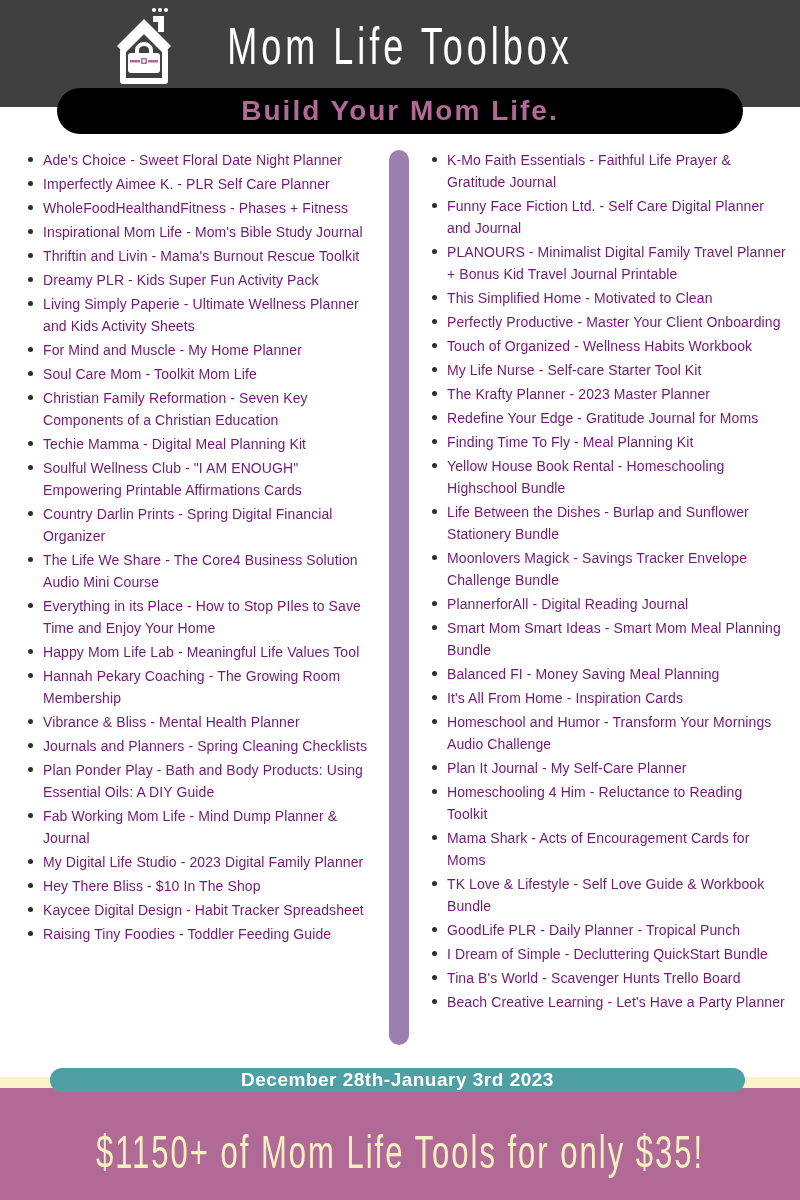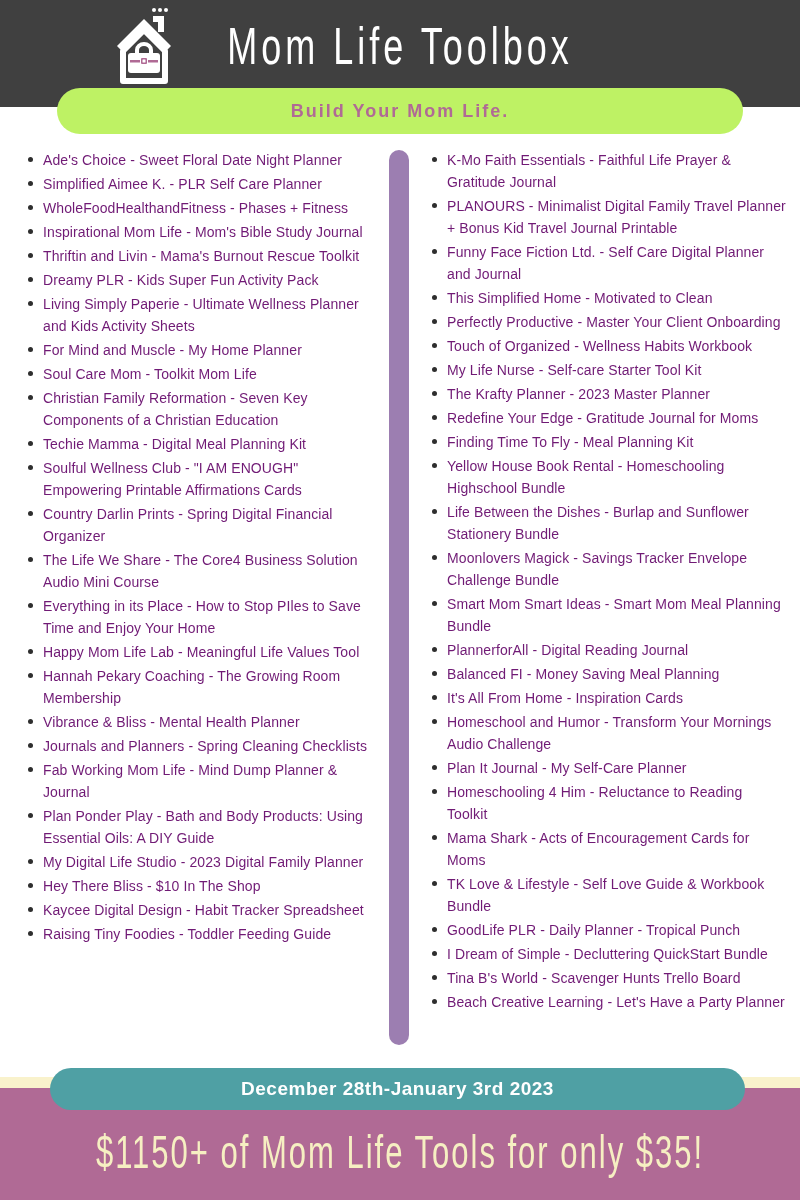--- a/index.html
+++ b/index.html
@@ -25,23 +25,23 @@
   .page-title {
     position:absolute; top:2px; left:0; width:800px; height:90px;
     display:flex; align-items:center; justify-content:center;
     color:#ffffff;
     font-size:36px; font-weight:400; letter-spacing:4px;
     transform:scaleY(1.45); transform-origin:center;
     white-space:nowrap;
   }
   .tagline-pill {
     position:absolute; top:88px; left:57px; width:686px; height:46px;
-    background:#bef264; border-radius:24px;
+    background:#000000; border-radius:24px;
     display:flex; align-items:center; justify-content:center;
-    color:#B06A95; font-size:18px; font-weight:700; letter-spacing:2px;
+    color:#B06A95; font-size:28px; font-weight:700; letter-spacing:2px;
     z-index:2;
   }
 
   
   .product-list {
     position:absolute; top:149px;
     list-style:none;
     color:#701a75;
     font-size:14px; line-height:22px; letter-spacing:0.1px;
   }
@@ -68,21 +68,21 @@
   
   .accent-strip {
     position:absolute; top:1077px; left:0; width:800px; height:11px;
     background:#F9F2CC;
   }
   .footer-band {
     position:absolute; top:1088px; left:0; width:800px; height:112px;
     background:#B06A95;
   }
   .date-pill {
-    position:absolute; top:1068px; left:50px; width:695px; height:42px;
+    position:absolute; top:1068px; left:50px; width:695px; height:24px;
     background:#4FA0A4; border-radius:21px;
     display:flex; align-items:center; justify-content:center;
     color:#ffffff; font-size:19px; font-weight:700; letter-spacing:0.5px;
     z-index:2;
   }
   .offer-text {
     position:absolute; top:1110px; left:0; width:800px; height:86px;
     display:flex; align-items:center; justify-content:center;
     color:#F6EFC2;
     font-size:31px; font-weight:400; letter-spacing:2px;
@@ -117,62 +117,62 @@
     </svg>
     <div class="page-title">Mom Life Toolbox</div>
   </div>
 
   <div class="tagline-pill">
     <span>Build Your Mom Life.</span>
   </div>
 
   <ul class="product-list left">
       <li>Ade's Choice - Sweet Floral Date Night Planner</li>
-      <li>Simplified Aimee K. - PLR Self Care Planner</li>
+      <li>Imperfectly Aimee K. - PLR Self Care Planner</li>
       <li>WholeFoodHealthandFitness - Phases + Fitness</li>
       <li>Inspirational Mom Life - Mom's Bible Study Journal</li>
       <li>Thriftin and Livin - Mama's Burnout Rescue Toolkit</li>
       <li>Dreamy PLR - Kids Super Fun Activity Pack</li>
       <li>Living Simply Paperie - Ultimate Wellness Planner and Kids Activity Sheets</li>
       <li>For Mind and Muscle - My Home Planner</li>
       <li>Soul Care Mom - Toolkit Mom Life</li>
       <li>Christian Family Reformation - Seven Key Components of a Christian Education</li>
       <li>Techie Mamma - Digital Meal Planning Kit</li>
       <li>Soulful Wellness Club - "I AM ENOUGH" Empowering Printable Affirmations Cards</li>
       <li>Country Darlin Prints - Spring Digital Financial Organizer</li>
       <li>The Life We Share - The Core4 Business Solution Audio Mini Course</li>
       <li>Everything in its Place - How to Stop PIles to Save Time and Enjoy Your Home</li>
       <li>Happy Mom Life Lab - Meaningful Life Values Tool</li>
       <li>Hannah Pekary Coaching - The Growing Room Membership</li>
       <li>Vibrance &amp; Bliss - Mental Health Planner</li>
       <li>Journals and Planners - Spring Cleaning Checklists</li>
+      <li>Plan Ponder Play - Bath and Body Products: Using Essential Oils: A DIY Guide</li>
       <li>Fab Working Mom Life - Mind Dump Planner &amp; Journal</li>
-      <li>Plan Ponder Play - Bath and Body Products: Using Essential Oils: A DIY Guide</li>
       <li>My Digital Life Studio - 2023 Digital Family Planner</li>
       <li>Hey There Bliss - $10 In The Shop</li>
       <li>Kaycee Digital Design - Habit Tracker Spreadsheet</li>
       <li>Raising Tiny Foodies - Toddler Feeding Guide</li>
     </ul>
   <div class="column-divider"></div>
   <ul class="product-list right">
       <li>K-Mo Faith Essentials - Faithful Life Prayer &amp; Gratitude Journal</li>
+      <li>Funny Face Fiction Ltd. - Self Care Digital Planner and Journal</li>
       <li>PLANOURS - Minimalist Digital Family Travel Planner + Bonus Kid Travel Journal Printable</li>
-      <li>Funny Face Fiction Ltd. - Self Care Digital Planner and Journal</li>
       <li>This Simplified Home - Motivated to Clean</li>
       <li>Perfectly Productive - Master Your Client Onboarding</li>
       <li>Touch of Organized - Wellness Habits Workbook</li>
       <li>My Life Nurse - Self-care Starter Tool Kit</li>
       <li>The Krafty Planner - 2023 Master Planner</li>
       <li>Redefine Your Edge - Gratitude Journal for Moms</li>
       <li>Finding Time To Fly - Meal Planning Kit</li>
       <li>Yellow House Book Rental - Homeschooling Highschool Bundle</li>
       <li>Life Between the Dishes - Burlap and Sunflower Stationery Bundle</li>
       <li>Moonlovers Magick - Savings Tracker Envelope Challenge Bundle</li>
+      <li>PlannerforAll - Digital Reading Journal</li>
       <li>Smart Mom Smart Ideas - Smart Mom Meal Planning Bundle</li>
-      <li>PlannerforAll - Digital Reading Journal</li>
       <li>Balanced FI - Money Saving Meal Planning</li>
       <li>It's All From Home - Inspiration Cards</li>
       <li>Homeschool and Humor - Transform Your Mornings Audio Challenge</li>
       <li>Plan It Journal - My Self-Care Planner</li>
       <li>Homeschooling 4 Him - Reluctance to Reading Toolkit</li>
       <li>Mama Shark - Acts of Encouragement Cards for Moms</li>
       <li>TK Love &amp; Lifestyle - Self Love Guide &amp; Workbook Bundle</li>
       <li>GoodLife PLR - Daily Planner - Tropical Punch</li>
       <li>I Dream of Simple - Decluttering QuickStart Bundle</li>
       <li>Tina B's World - Scavenger Hunts Trello Board</li>

